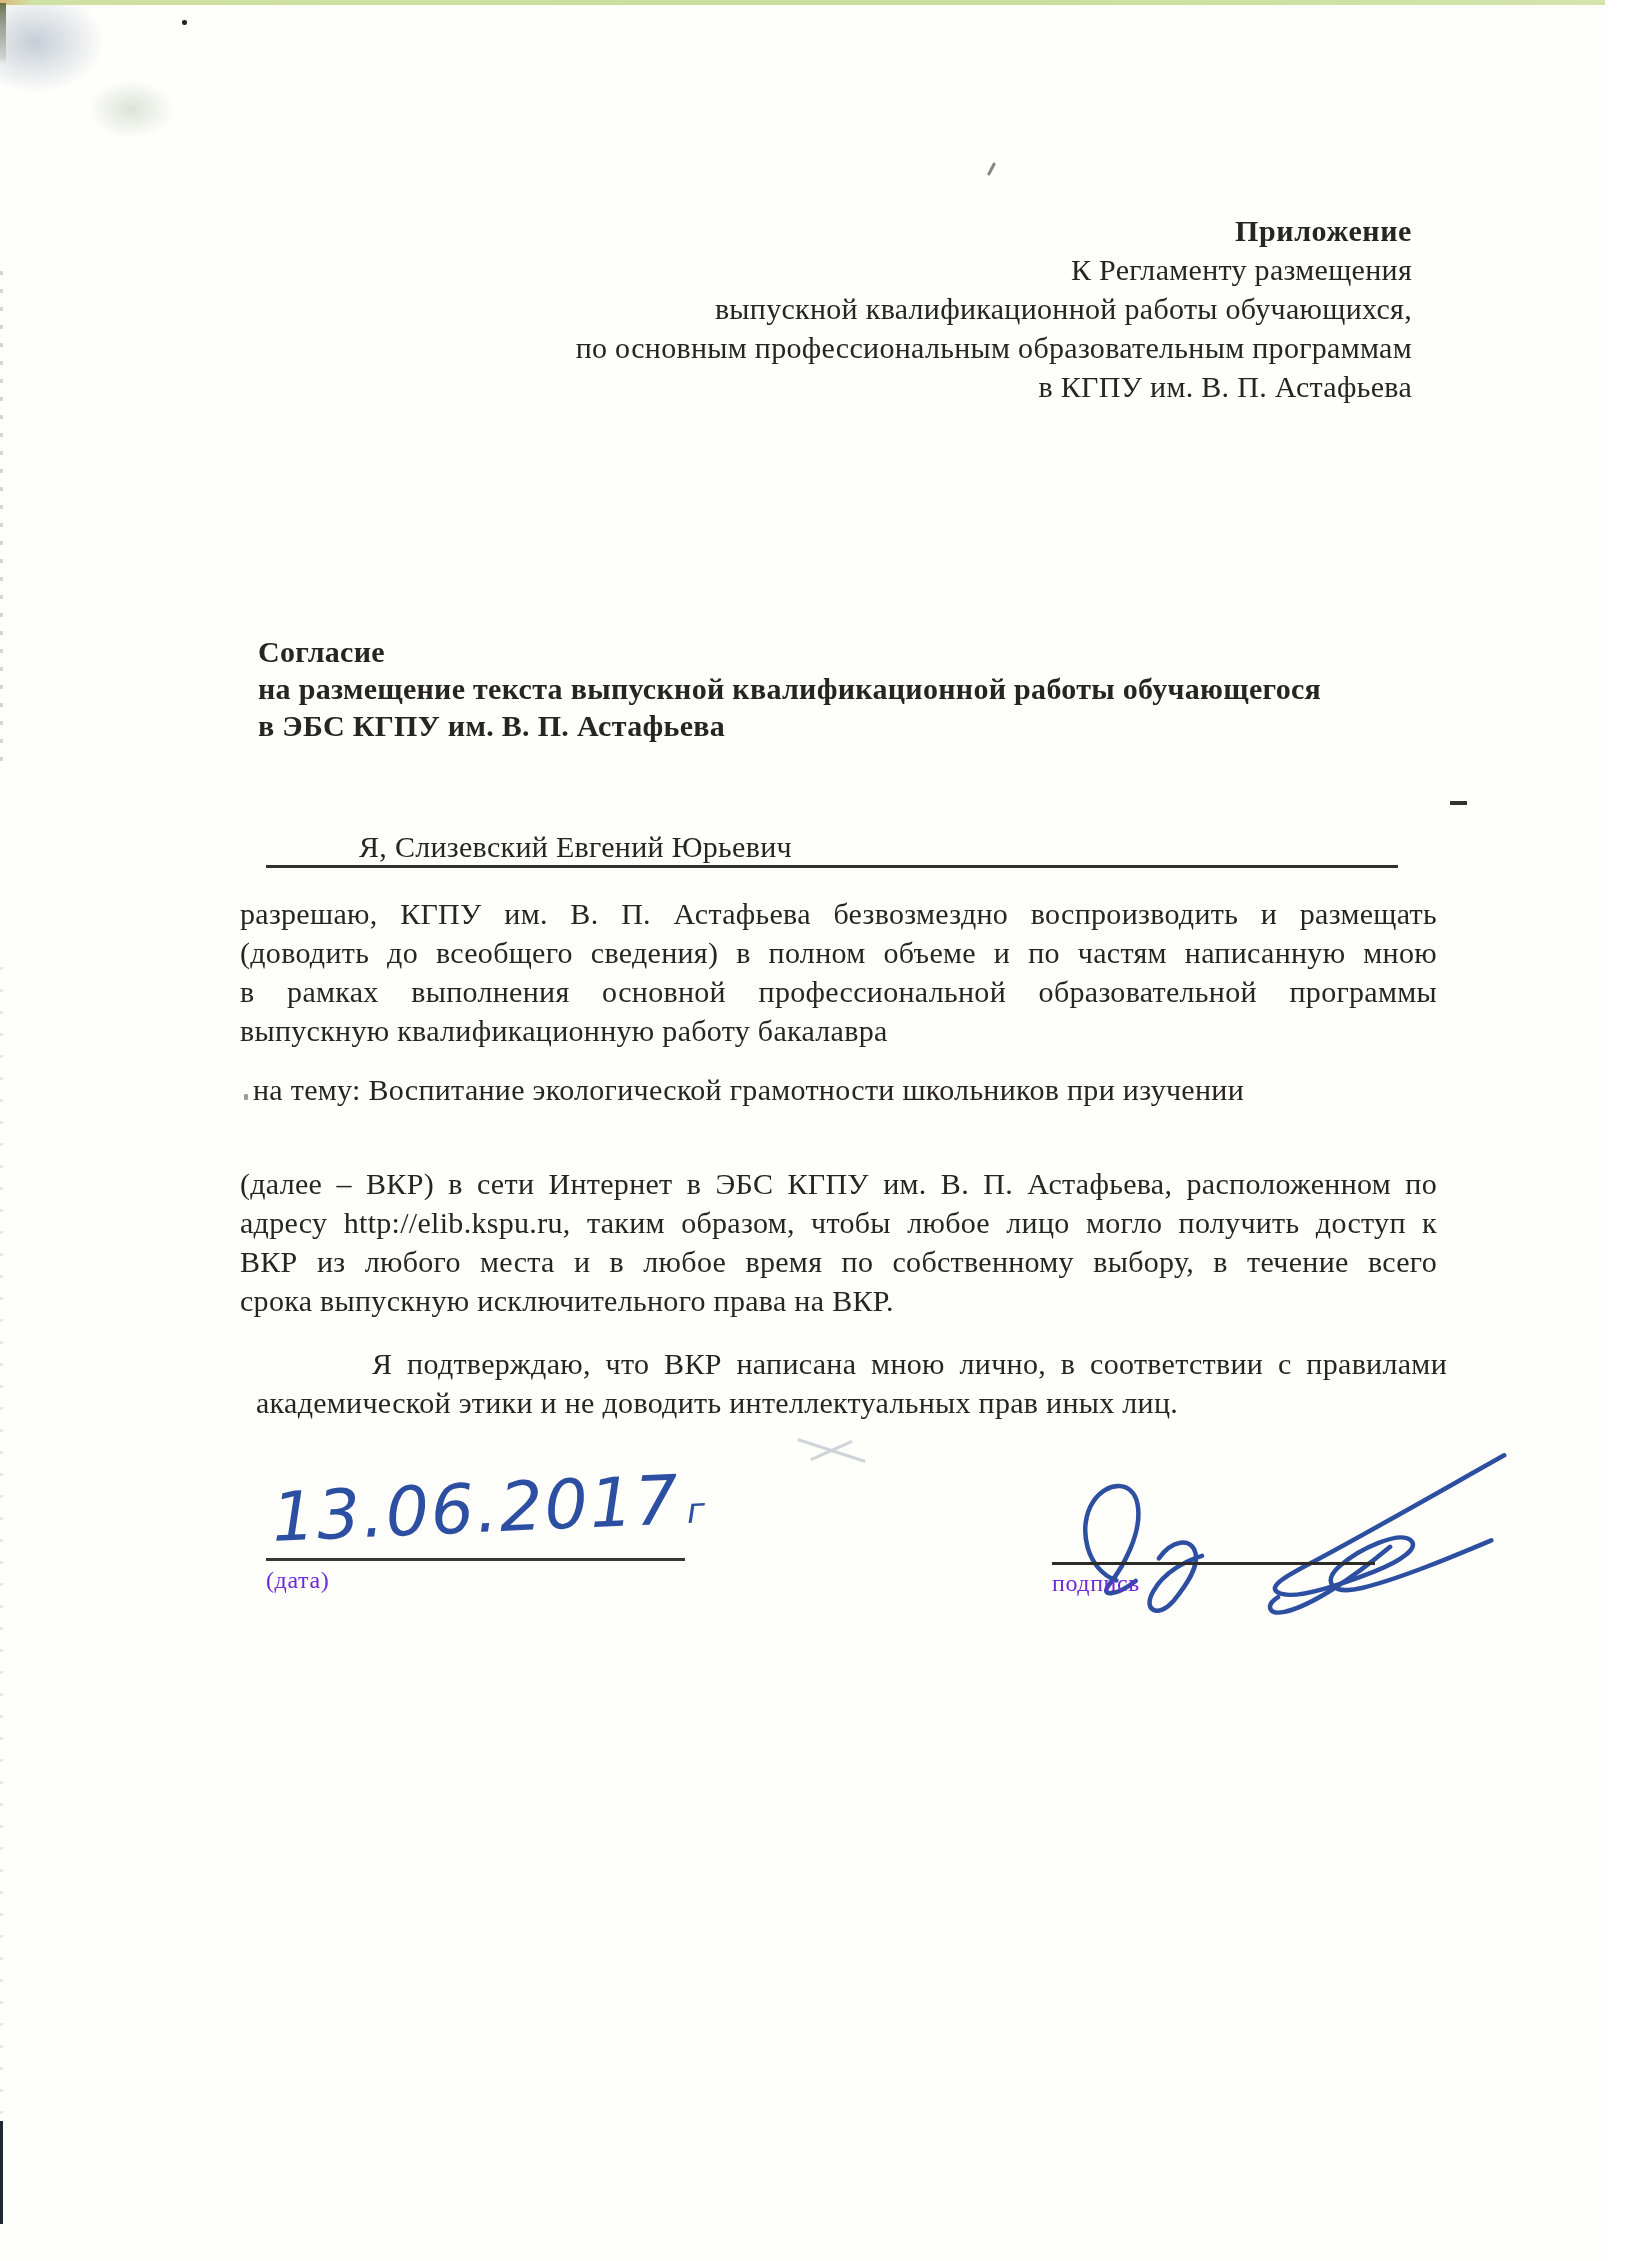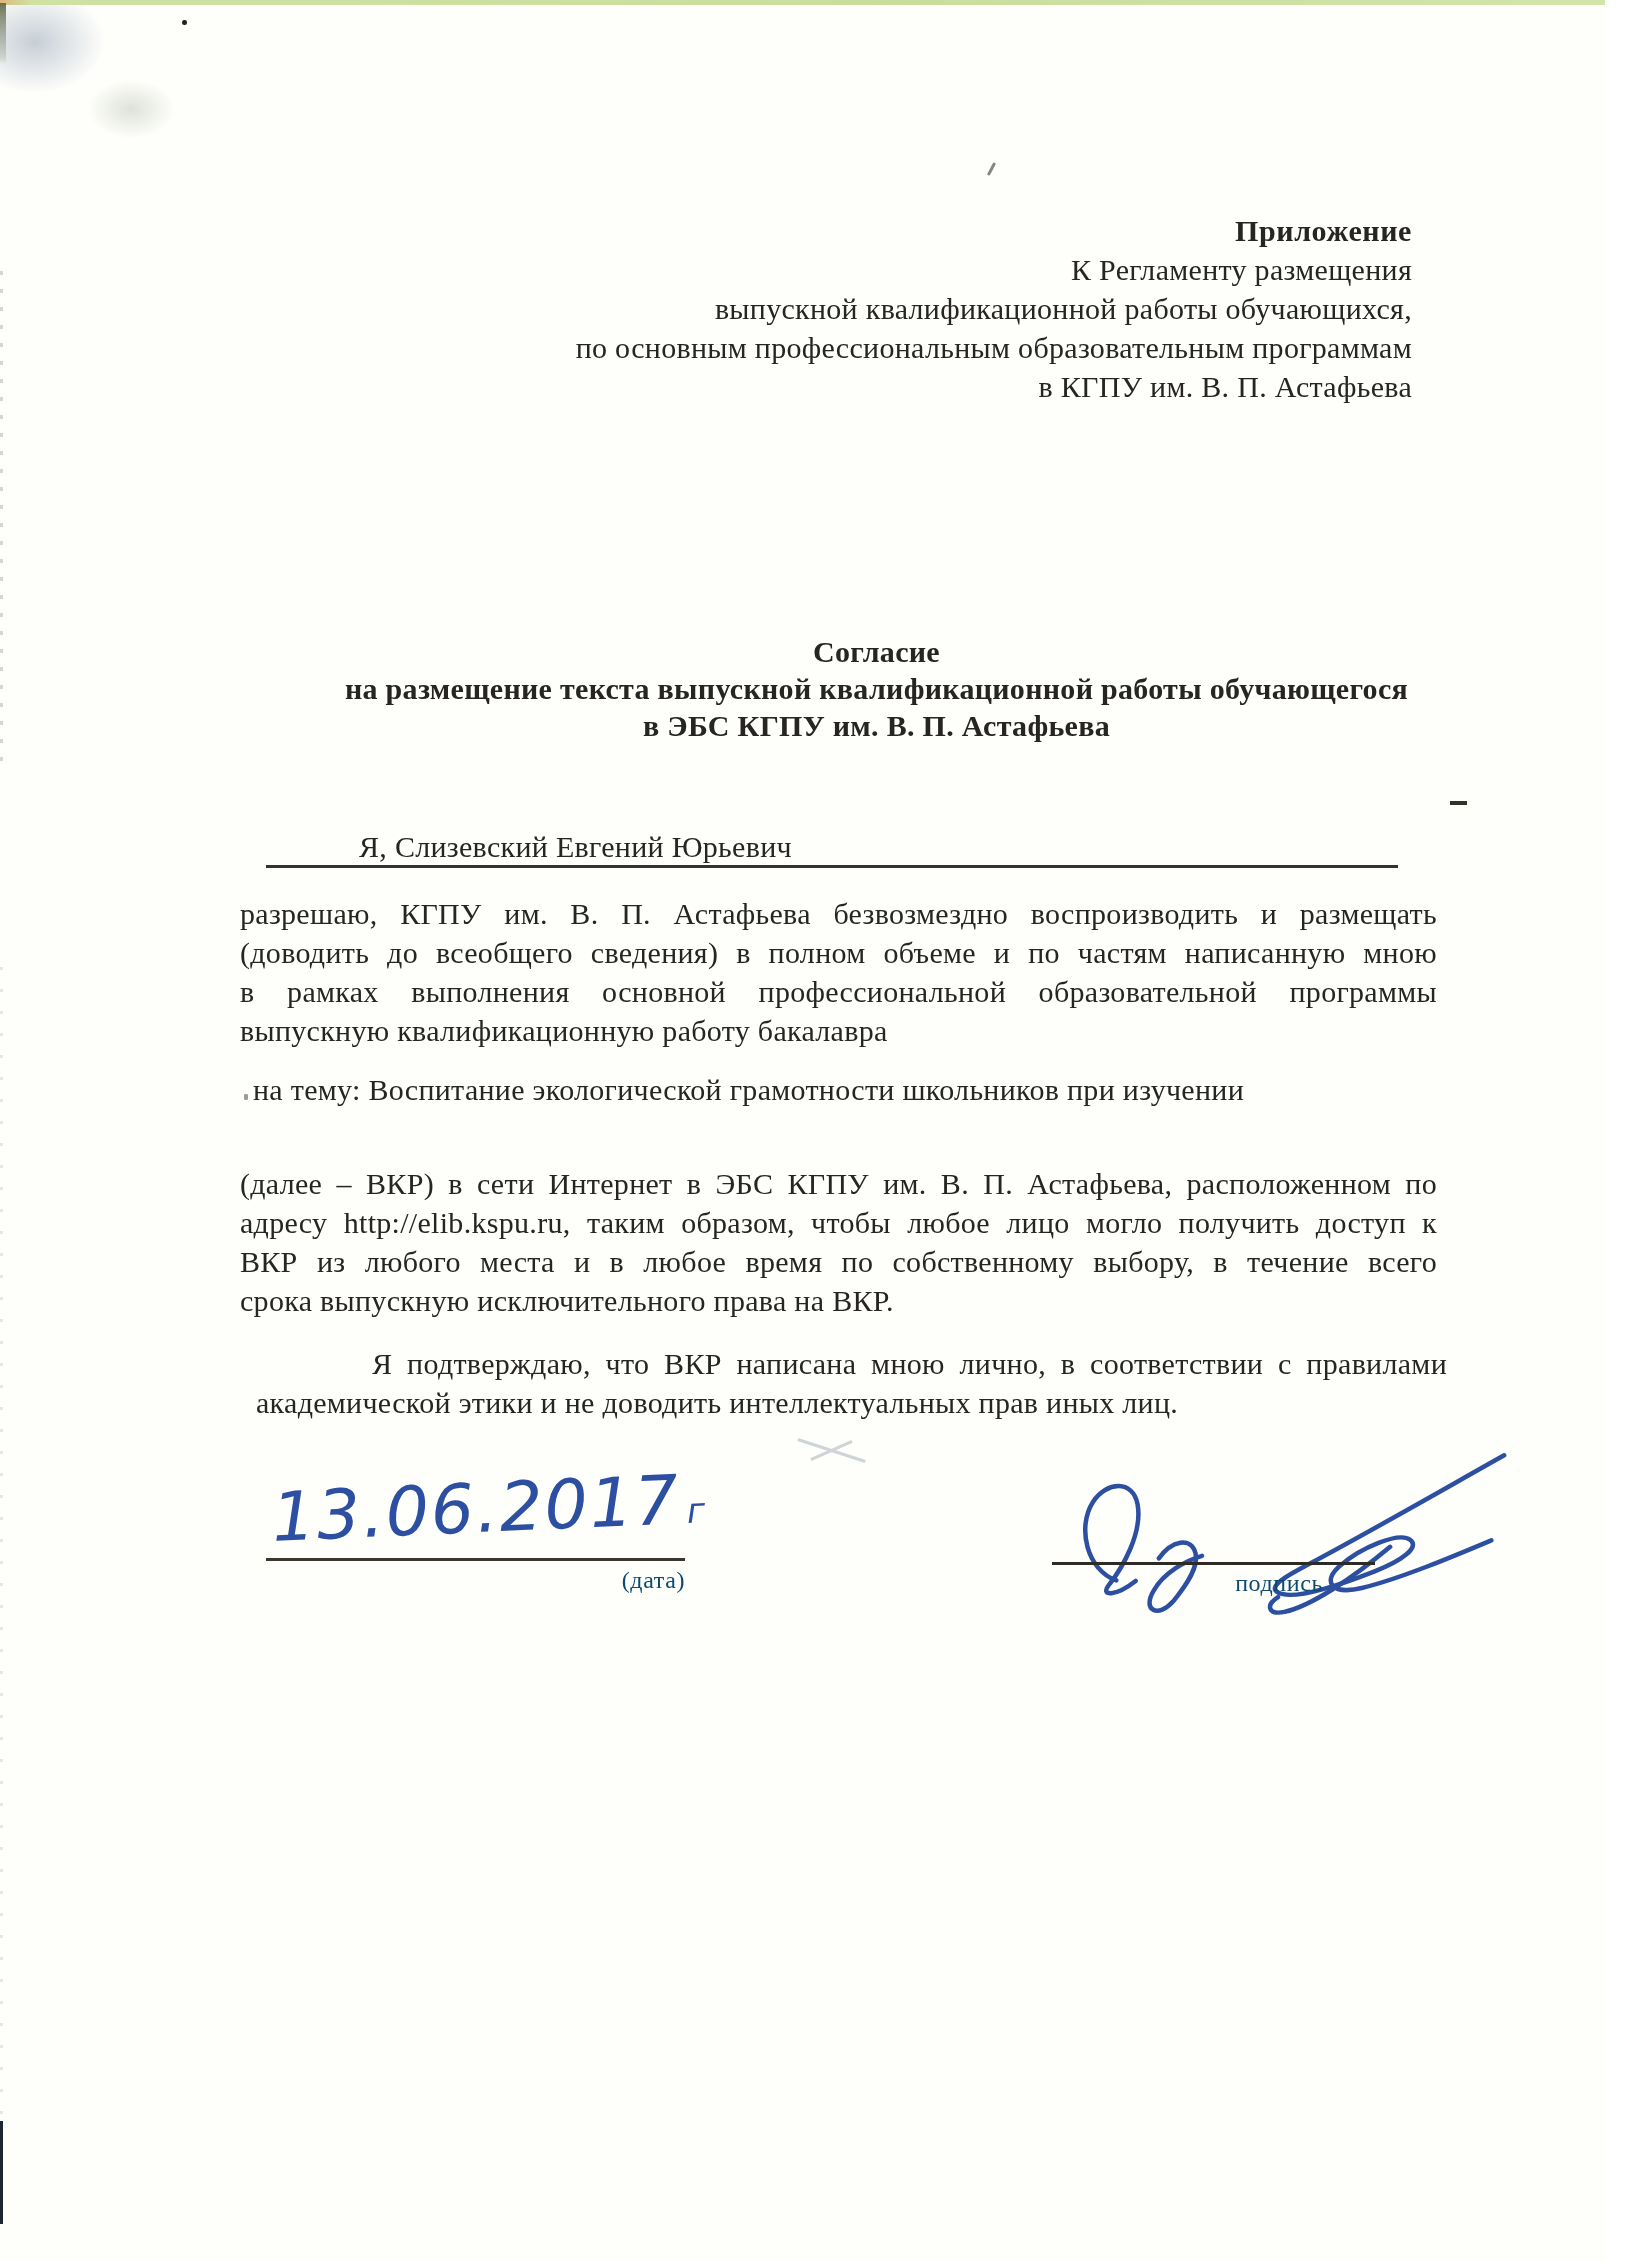--- a/index.html
+++ b/index.html
@@ -60,21 +60,21 @@
 
   
   .header-block{
     position:absolute;top:211px;right:193px;width:1095px;
     font-size:30px;line-height:39px;text-align:right;letter-spacing:0.3px;
   }
   .header-block .hl-bold{font-weight:bold;letter-spacing:0.6px;}
 
   .title-block{
     position:absolute;top:633px;left:258px;width:1237px;
-    font-size:30px;line-height:37px;font-weight:bold;text-align:center;letter-spacing:0.3px;
+    font-size:30px;line-height:37px;font-weight:bold;letter-spacing:0.3px;
   }
 
   .name-block{
     position:absolute;top:804px;left:266px;width:1039px;height:37px;
     padding-left:93px;
     border-bottom:3.2px solid #35322d;
     font-size:30px;line-height:37px;letter-spacing:0.3px;
     white-space:nowrap;
     margin-top:24px;
   }
@@ -97,22 +97,22 @@
     font-family:"DejaVu Sans",sans-serif;font-style:italic;
     font-size:68px;line-height:71px;letter-spacing:1.9px;
     color:#2d4fa1;transform:rotate(-2.5deg);transform-origin:left bottom;
     white-space:nowrap;
   }
   .date-hand .g{font-size:35px;margin-left:6.4px;}
   .date-line{
     position:absolute;left:266px;top:1558px;width:419px;height:3.2px;background:#3a3731;
   }
   .date-label,.sig-label{
-    position:absolute;text-align:right;
-    font-size:24px;letter-spacing:0.6px;color:#0c4a6e;
+    position:absolute;text-align:left;
+    font-size:24px;letter-spacing:0.6px;color:#6d28d9;
   }
   .date-label{left:266px;top:1567px;width:419px;}
   .sig-line{
     position:absolute;left:1052px;top:1562px;width:323px;height:2.6px;background:#2e2b27;
   }
   .sig-label{left:1052px;top:1570px;width:271px;}
   .sig-svg{
     position:absolute;left:1039px;top:1445px;width:480px;height:174px;
   }
 </style>

